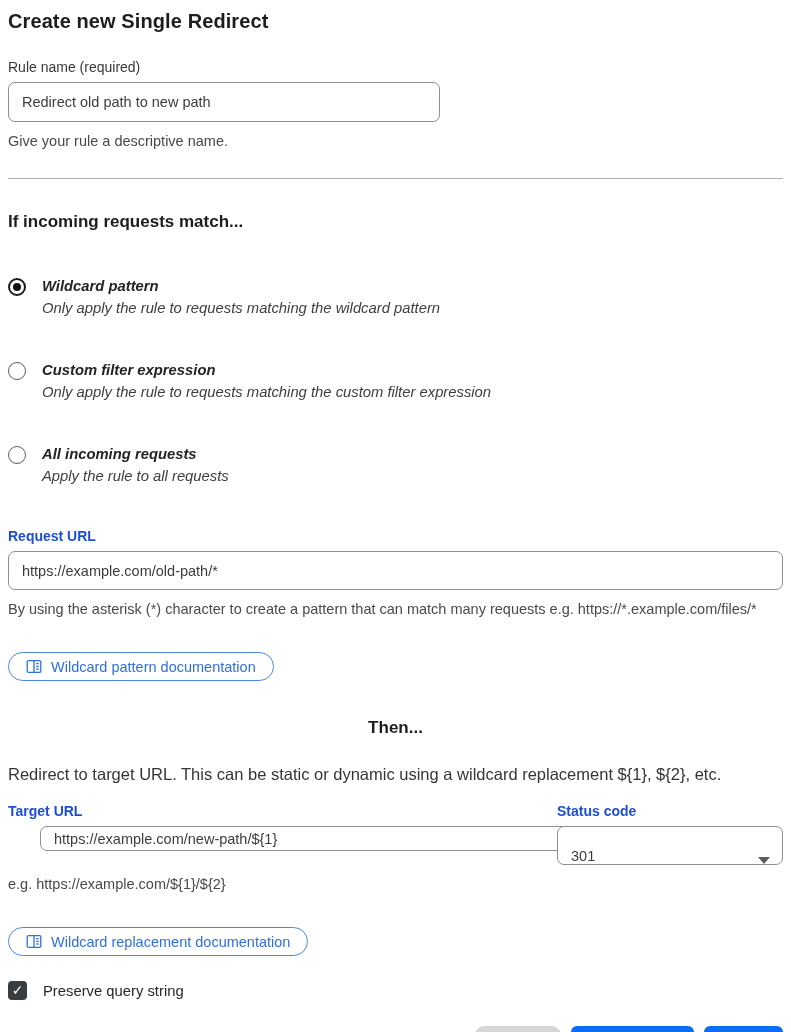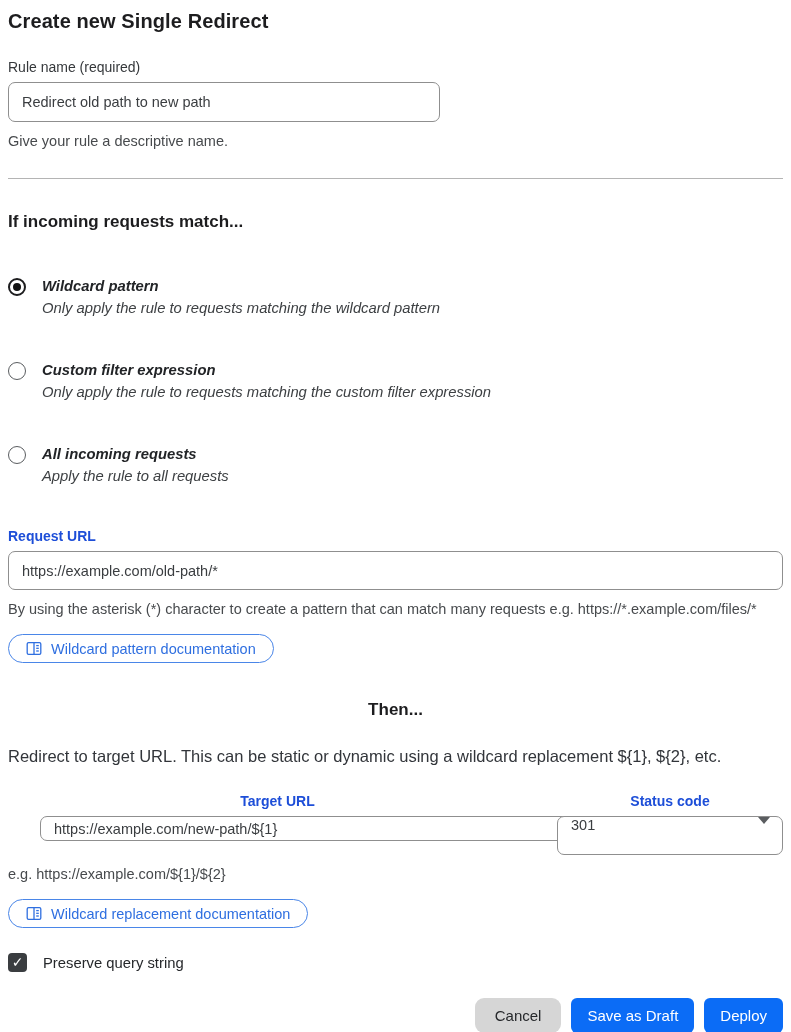--- a/index.html
+++ b/index.html
@@ -92,21 +92,21 @@
   }
   .radio-desc {
     font-size: 14.8px;
     color: #3d4043;
     line-height: 23px;
   }
   .doc-button {
     display: inline-flex;
     align-items: center;
     gap: 9px;
-    margin-top: 13px;
+    margin-top: 31px;
     height: 29px;
     padding: 0 17px;
     background: #ffffff;
     border: 1px solid #4a86e8;
     border-radius: 999px;
     color: #2f6fe0;
     font-family: "Liberation Sans", sans-serif;
     font-size: 14.5px;
     cursor: pointer;
   }
@@ -116,25 +116,25 @@
     color: #32353a;
     margin-top: 27px;
   }
   .two-col {
     display: flex;
     gap: 10px;
     margin-top: 19px;
   }
   .col-target { flex: 1; }
   .col-status { width: 226px; }
-  .two-col .field-label { margin-top: 8px; text-align: center; }
+  .two-col .field-label { margin-top: 0; }
   .col-target .text-input { width: 100%; height: 25px; margin-left: 32px; }
   .select-box {
     display: flex;
-    align-items: flex-start;
+    align-items: flex-end;
     justify-content: space-between;
     width: 100%;
     height: 39px;
     margin-top: 7px;
     border: 1px solid #8f8f8f;
     border-radius: 7px;
     padding: 0 12px 0 13px;
     font-size: 14.5px;
     color: #3a3d40;
     background: #fff;

